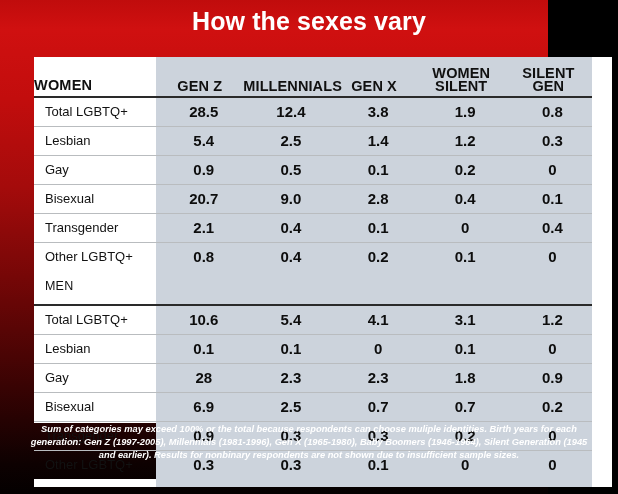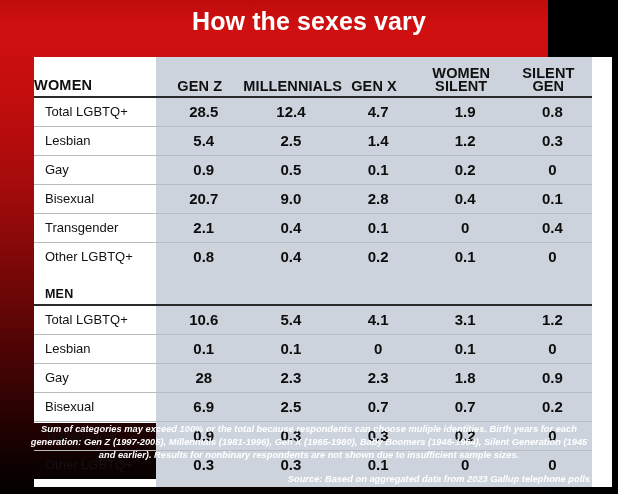--- a/index.html
+++ b/index.html
@@ -102,24 +102,24 @@
     background: #ccd3dc;
   }
   th.hdr-col .l2 { display: block; }
 
   
   tr.section-row { height: 26px; }
   tr.section-row td.sec-label {
     text-align: left;
     padding-left: 11px;
     font-size: 12.5px;
-    font-weight: bold;
+    font-weight: normal;
     letter-spacing: 0.2px;
     vertical-align: bottom;
-    padding-bottom: 3px;
+    padding-bottom: 11px;
   }
   tr.section-row td.sec-band {
     background: #ccd3dc;
   }
 
   
   tr.data-row { height: 29px; }
   tr.data-row td.rlabel {
     text-align: left;
     padding-left: 11px;
@@ -217,21 +217,21 @@
             <th class="hdr-col"><span>SILENT</span><span class="l2">GEN</span></th>
             <td class="padcell"></td>
           </tr>
           <tr class="data-row first-in-block">
             <td class="rlabel">Total LGBTQ+</td>
             <td class="gapcell"></td>
             <td class="rval">28.5</td>
             <td class="gapcell"></td>
             <td class="rval">12.4</td>
             <td class="gapcell"></td>
-            <td class="rval">4.7</td>
+            <td class="rval">3.8</td>
             <td class="gapcell"></td>
             <td class="rval">1.9</td>
             <td class="gapcell"></td>
             <td class="rval">0.8</td>
             <td class="padcell"></td>
           </tr>
           <tr class="data-row">
             <td class="rlabel">Lesbian</td>
             <td class="gapcell"></td>
             <td class="rval">5.4</td>
@@ -426,16 +426,15 @@
             <td class="gapcell"></td>
             <td class="band"></td>
             <td class="padcell"></td>
           </tr>
         </tbody>
     </table>
   </div>
 
   <div id="footer">
     <p id="footnote">Sum of categories may exceed 100% or the total because respondents can choose muliple identities. Birth years for each generation: Gen Z (1997-2005), Millennials (1981-1996), Gen X (1965-1980), Baby Boomers (1946-1964), Silent Generation (1945 and earlier). Results for nonbinary respondents are not shown due to insufficient sample sizes.</p>
-    <p id="source-line">Source: Based on aggregated data from 2023 Gallup telephone polls</p>
   </div>
 
 </div>
 
 </body></html>

